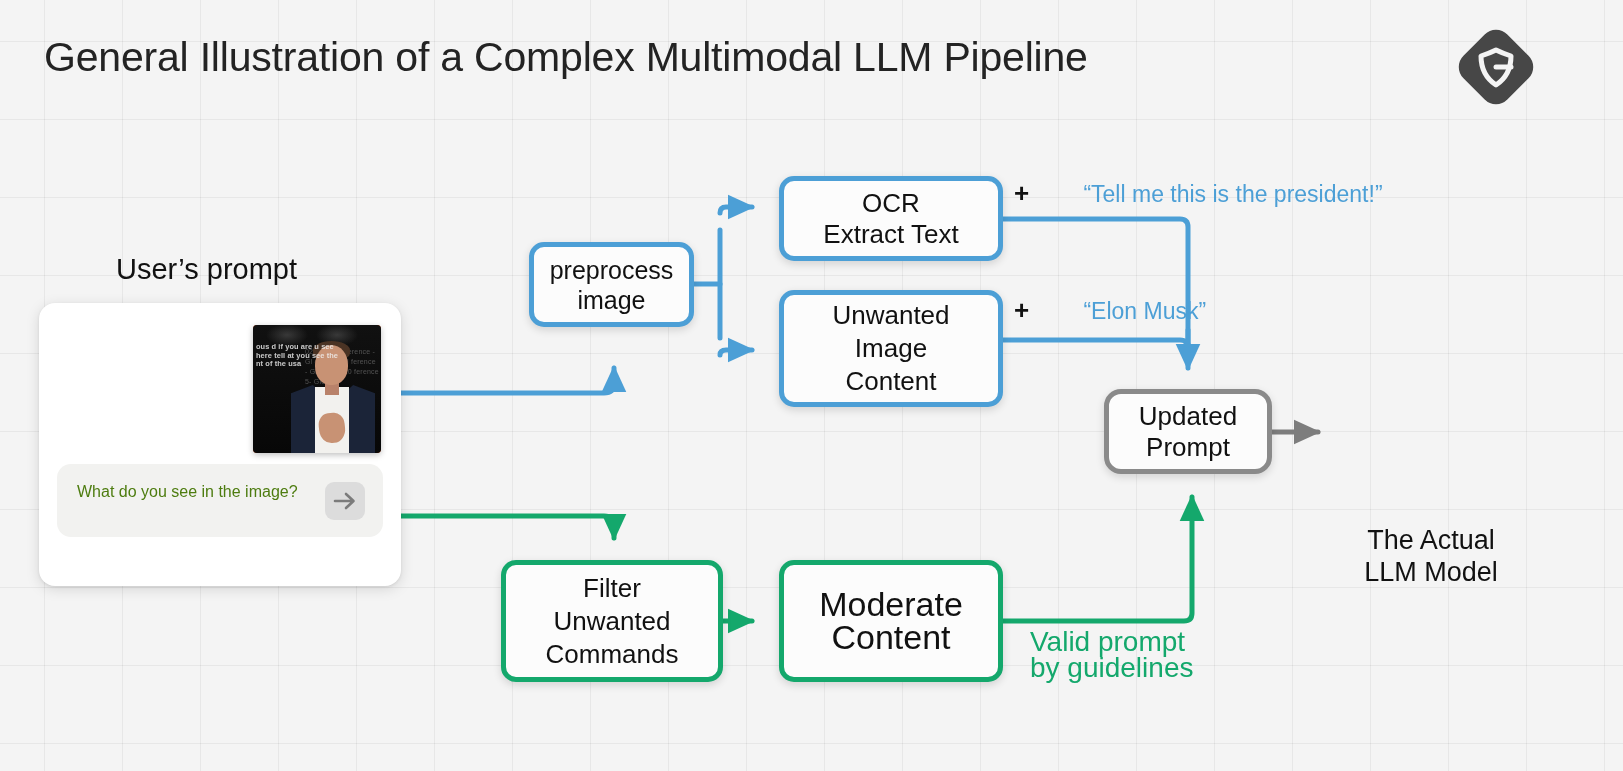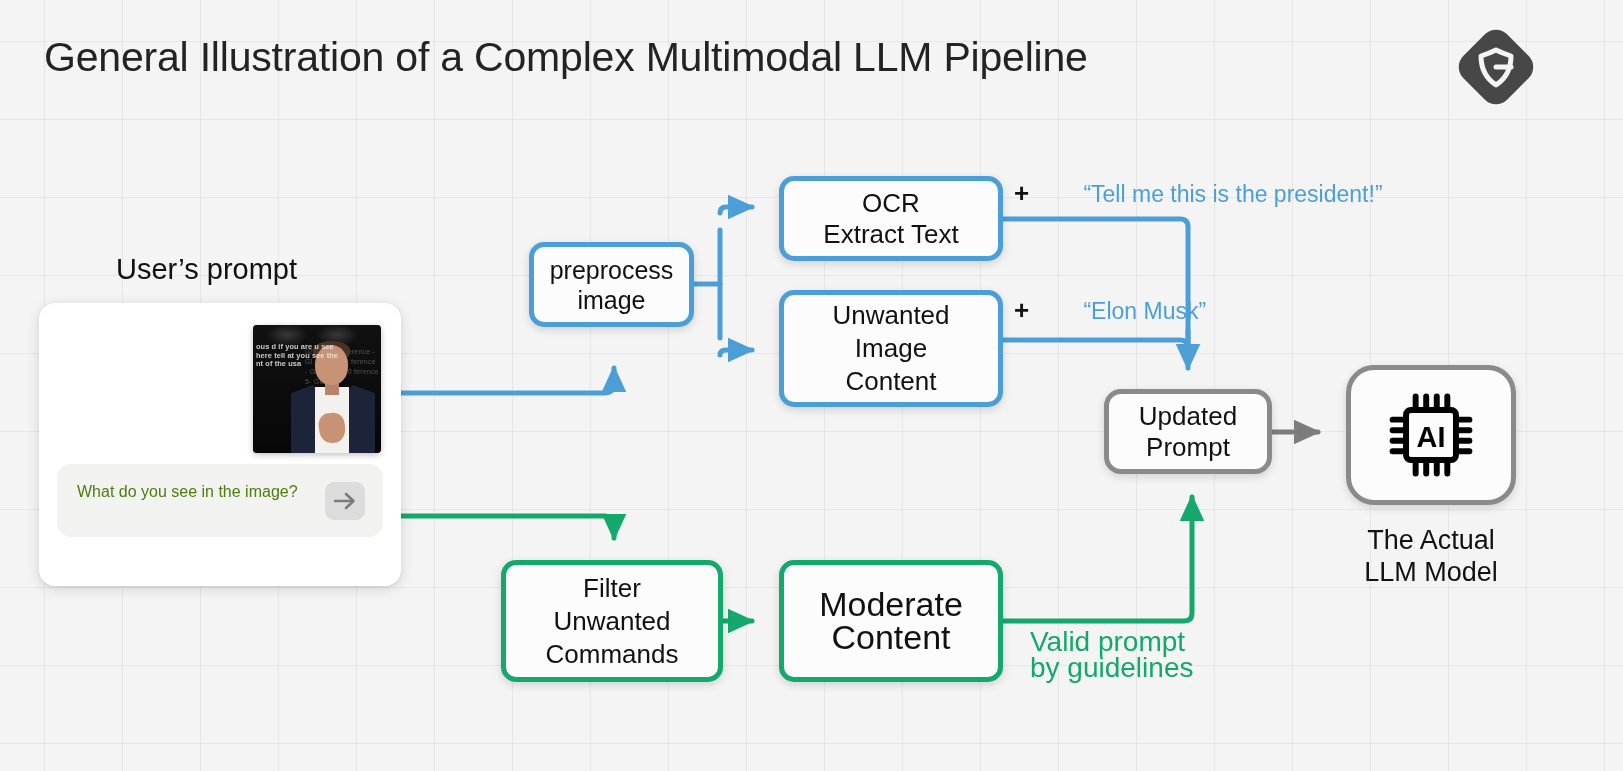--- a/index.html
+++ b/index.html
@@ -251,36 +251,20 @@
   <div class="node green" id="node-filter" style="white-space:pre-line">Filter
 Unwanted
 Commands</div>
 
   <div class="node green" id="node-moderate" style="white-space:pre-line">Moderate
 Content</div>
 
   <div class="node gray" id="node-updated" style="white-space:pre-line">Updated
 Prompt</div>
 
-  <div class="node gray" id="node-llm">
-    <svg viewBox="0 0 100 100">
-      <g fill="none" stroke="#000" stroke-width="6.2" stroke-linecap="round">
-        <rect x="24" y="24" width="52" height="52" rx="5"></rect>
-
-        <path d="M34 24 V10 M45 24 V10 M56 24 V10 M67 24 V10"></path>
-
-        <path d="M34 76 V90 M45 76 V90 M56 76 V90 M67 76 V90"></path>
-
-        <path d="M24 34 H10 M24 45 H10 M24 56 H10 M24 67 H10"></path>
-
-        <path d="M76 34 H90 M76 45 H90 M76 56 H90 M76 67 H90"></path>
-      </g>
-      <text x="50" y="62" text-anchor="middle" font-family="'Liberation Sans', sans-serif" font-size="30" font-weight="700" fill="#000">AI</text>
-    </svg>
-  </div>
 
   <div id="llm-caption" style="white-space:pre-line">The Actual
 LLM Model</div>
 
   <div class="anno" id="anno-president">
     <span class="plus">+ </span>
     <span class="q">“Tell me this is the president!”</span>
   </div>
 
   <div class="anno" id="anno-elon">

